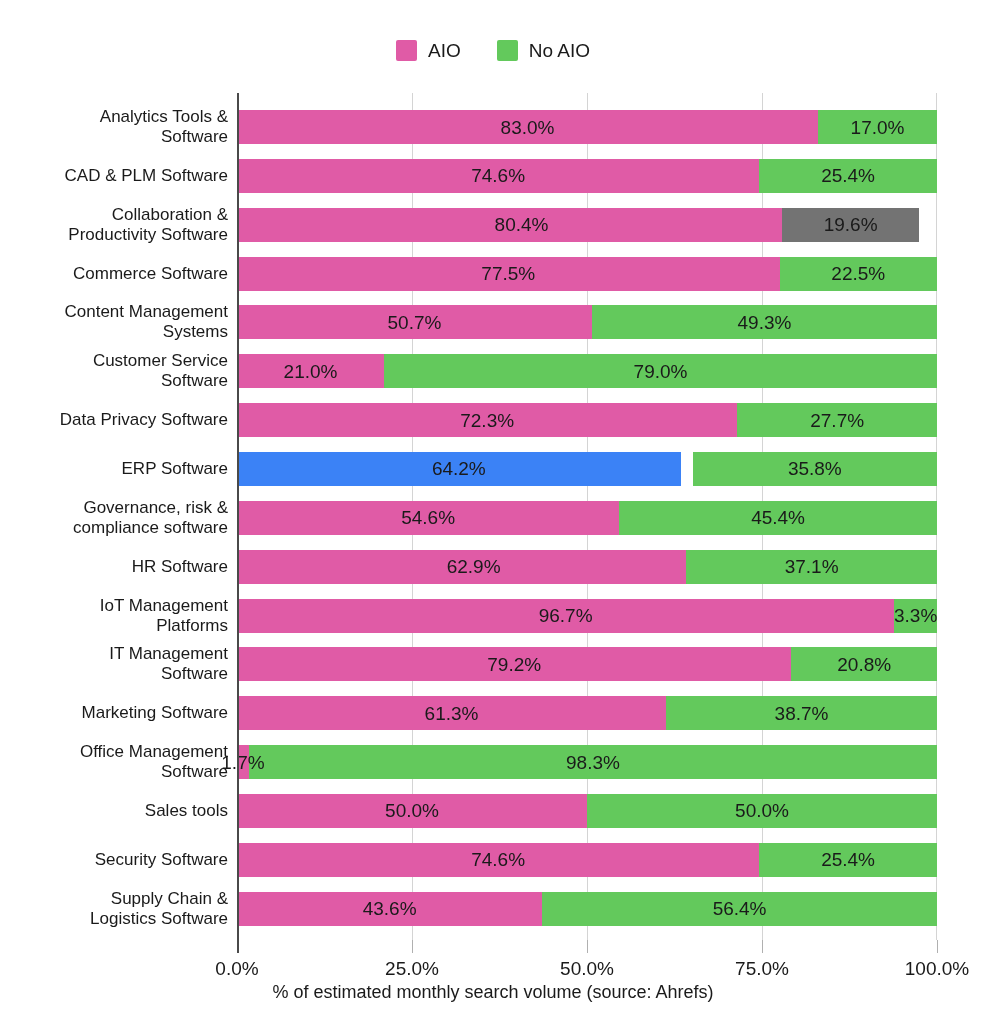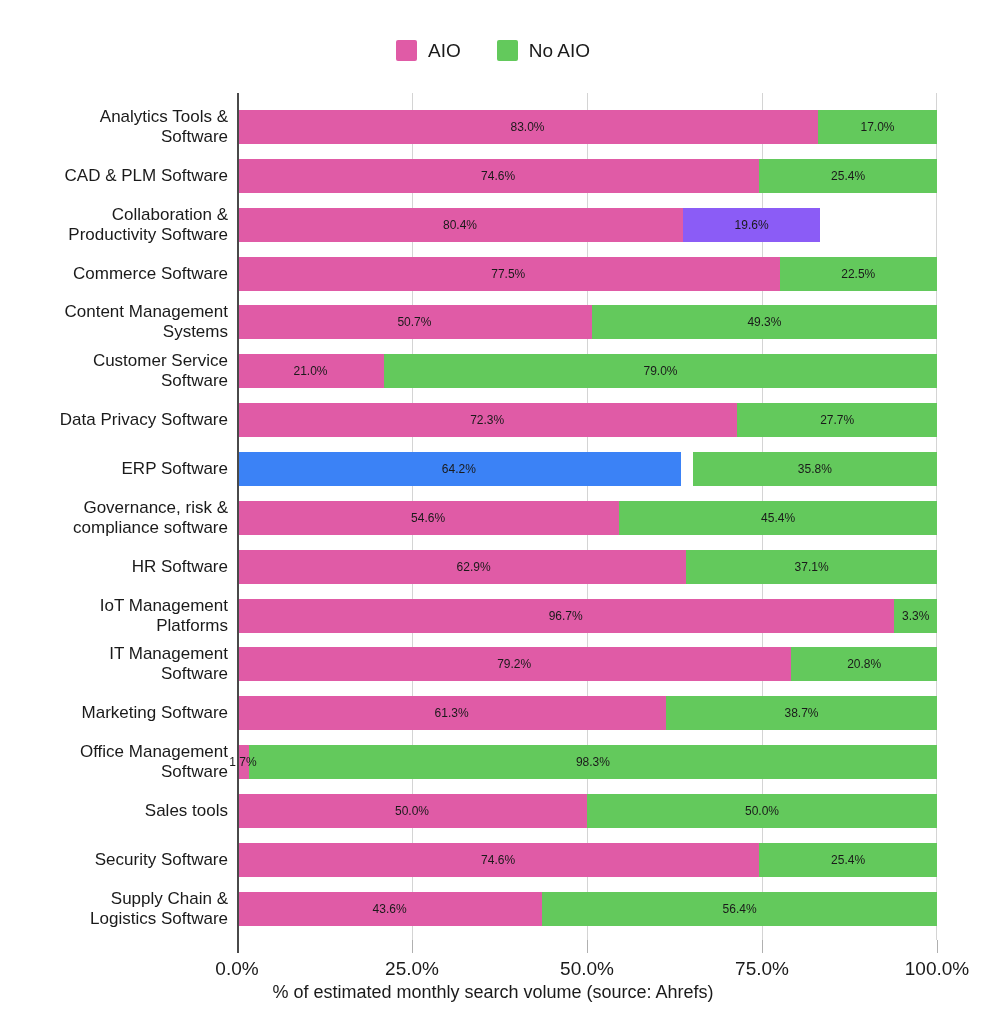--- a/index.html
+++ b/index.html
@@ -101,21 +101,21 @@
     display: flex;
   }
   .seg {
     height: 34px;
     position: relative;
     display: flex;
     align-items: center;
     justify-content: center;
   }
   .seg-label {
-    font-size: 12px;
+    font-size: 19px;
     color: #1a1a1a;
     white-space: nowrap;
     line-height: 1;
     position: relative;
     z-index: 4;
   }
   
   .seg.tiny { overflow: visible; }
   .seg.tiny .seg-label {
     position: absolute;
@@ -282,24 +282,24 @@
           </div>
           <div class="bar-row" style="top: 65.85px;">
             <div class="seg" style="width: 522.2px; background: rgb(224, 91, 166);">
               <span class="seg-label">74.6%</span>
             </div>
             <div class="seg" style="width: 177.8px; background: rgb(99, 201, 92);">
               <span class="seg-label">25.4%</span>
             </div>
           </div>
           <div class="bar-row" style="top: 114.7px;">
-            <div class="seg" style="width: 446px; background: rgb(224, 91, 166);">
+            <div class="seg" style="width: 521px; background: rgb(224, 91, 166); padding-left: 24px;">
               <span class="seg-label">80.4%</span>
             </div>
-            <div class="seg" style="width: 137.2px; background: #8b5cf6;">
+            <div class="seg" style="width: 137.2px; background: #737373;">
               <span class="seg-label">19.6%</span>
             </div>
           </div>
           <div class="bar-row" style="top: 163.55px;">
             <div class="seg" style="width: 542.5px; background: rgb(224, 91, 166);">
               <span class="seg-label">77.5%</span>
             </div>
             <div class="seg" style="width: 157.5px; background: rgb(99, 201, 92);">
               <span class="seg-label">22.5%</span>
             </div>

